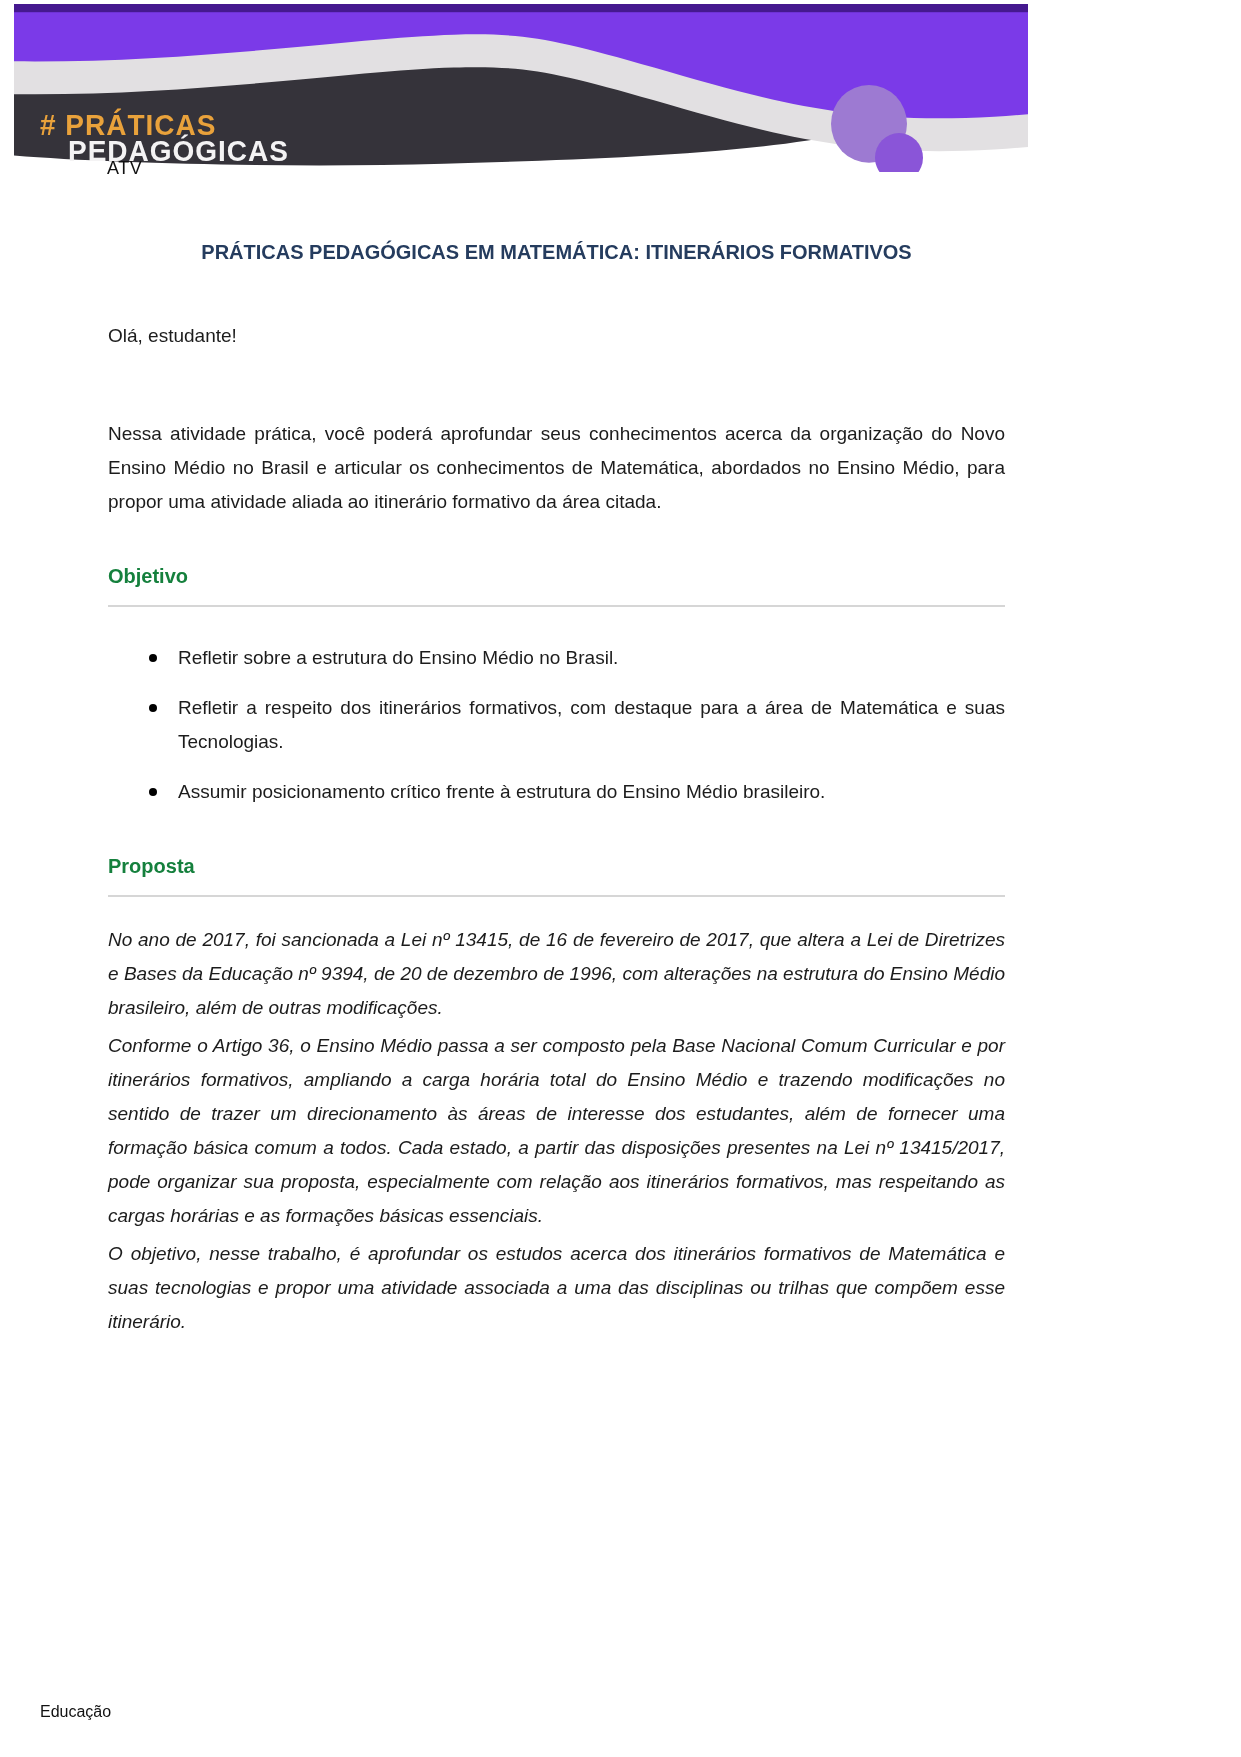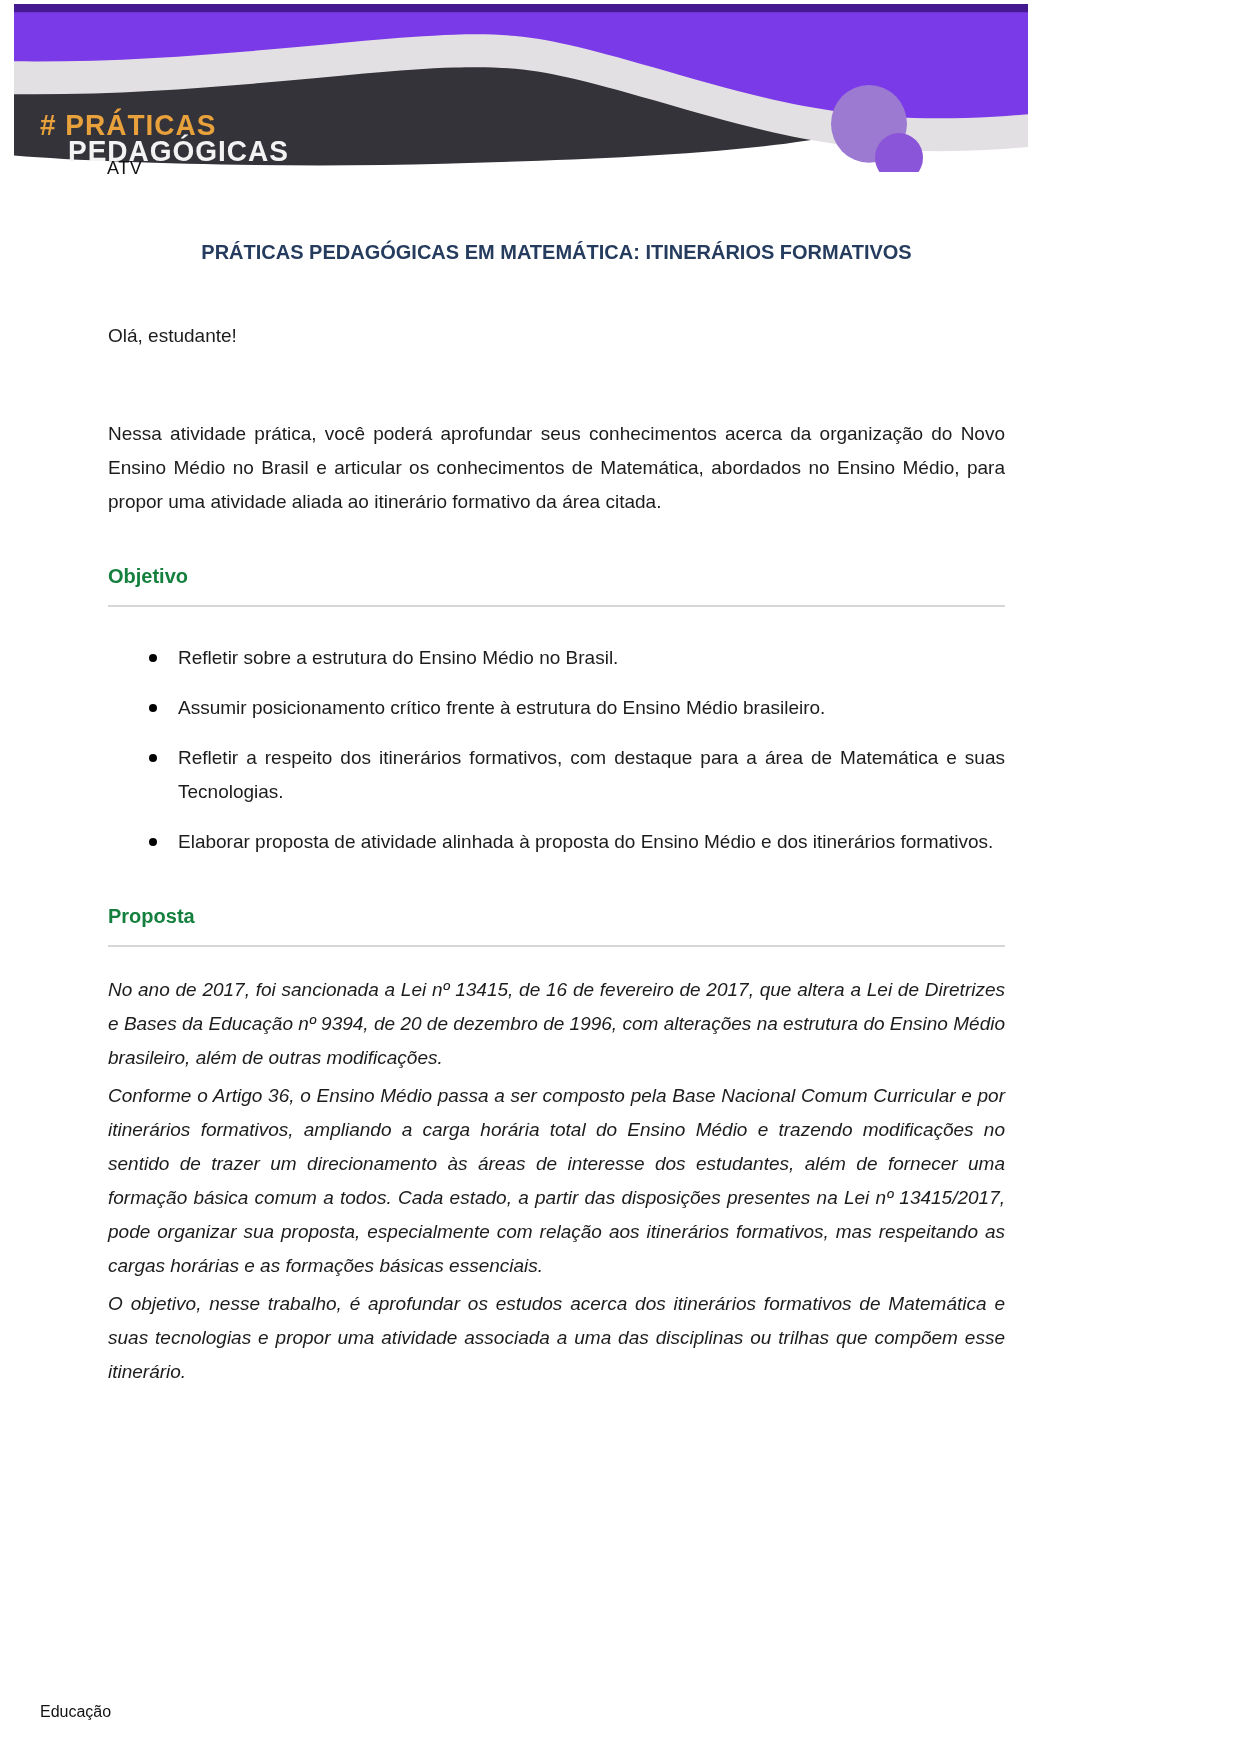--- a/index.html
+++ b/index.html
@@ -143,29 +143,25 @@
     <div class="section-heading">Objetivo</div>
     <div class="section-rule"></div>
 
     <ul class="bullets">
       <li>
         <span class="bullet-dot"></span>
         <span>Refletir sobre a estrutura do Ensino Médio no Brasil.</span>
       </li>
       <li>
         <span class="bullet-dot"></span>
-        <span>Assumir posicionamento crítico frente à estrutura do Ensino Médio brasileiro.</span>
-      </li>
-      <li>
-        <span class="bullet-dot"></span>
         <span>Refletir a respeito dos itinerários formativos, com destaque para a área de Matemática e suas Tecnologias.</span>
       </li>
       <li>
         <span class="bullet-dot"></span>
-        <span>Elaborar proposta de atividade alinhada à proposta do Ensino Médio e dos itinerários formativos.</span>
+        <span>Assumir posicionamento crítico frente à estrutura do Ensino Médio brasileiro.</span>
       </li>
     </ul>
 
     <div class="section-heading">Proposta</div>
     <div class="section-rule"></div>
 
     <div class="proposta-paras">
       <p class="para-justify">No ano de 2017, foi sancionada a Lei nº 13415, de 16 de fevereiro de 2017, que altera a Lei de Diretrizes e Bases da Educação nº 9394, de 20 de dezembro de 1996, com alterações na estrutura do Ensino Médio brasileiro, além de outras modificações.</p>
       <p class="para-justify">Conforme o Artigo 36, o Ensino Médio passa a ser composto pela Base Nacional Comum Curricular e por itinerários formativos, ampliando a carga horária total do Ensino Médio e trazendo modificações no sentido de trazer um direcionamento às áreas de interesse dos estudantes, além de fornecer uma formação básica comum a todos. Cada estado, a partir das disposições presentes na Lei nº 13415/2017, pode organizar sua proposta, especialmente com relação aos itinerários formativos, mas respeitando as cargas horárias e as formações básicas essenciais.</p>
       <p class="para-justify">O objetivo, nesse trabalho, é aprofundar os estudos acerca dos itinerários formativos de Matemática e suas tecnologias e propor uma atividade associada a uma das disciplinas ou trilhas que compõem esse itinerário.</p>

